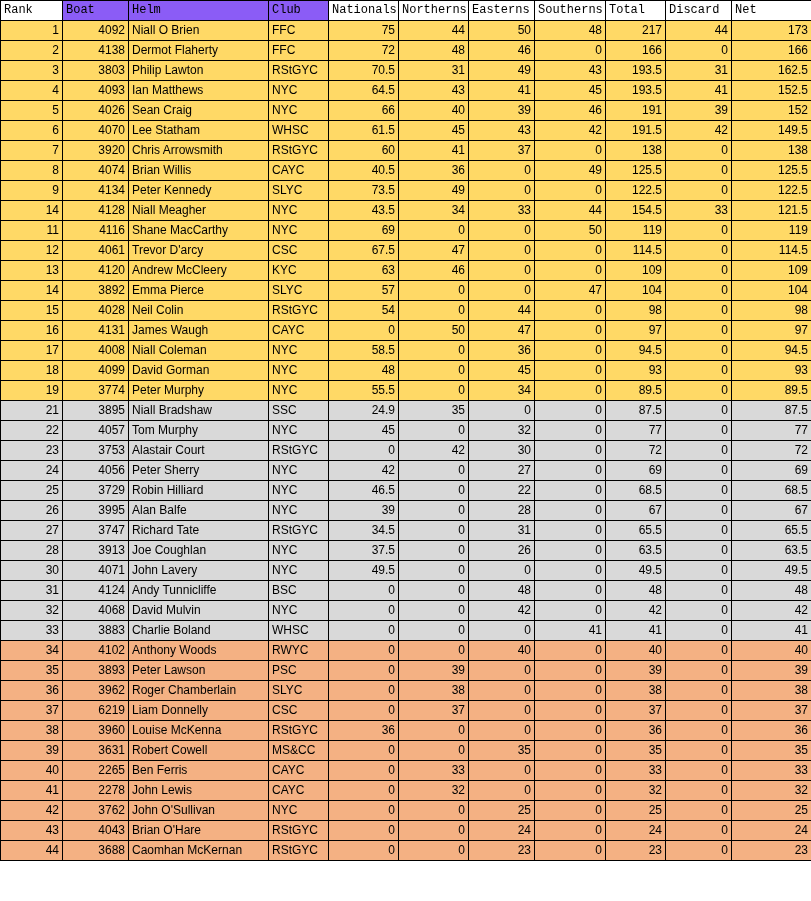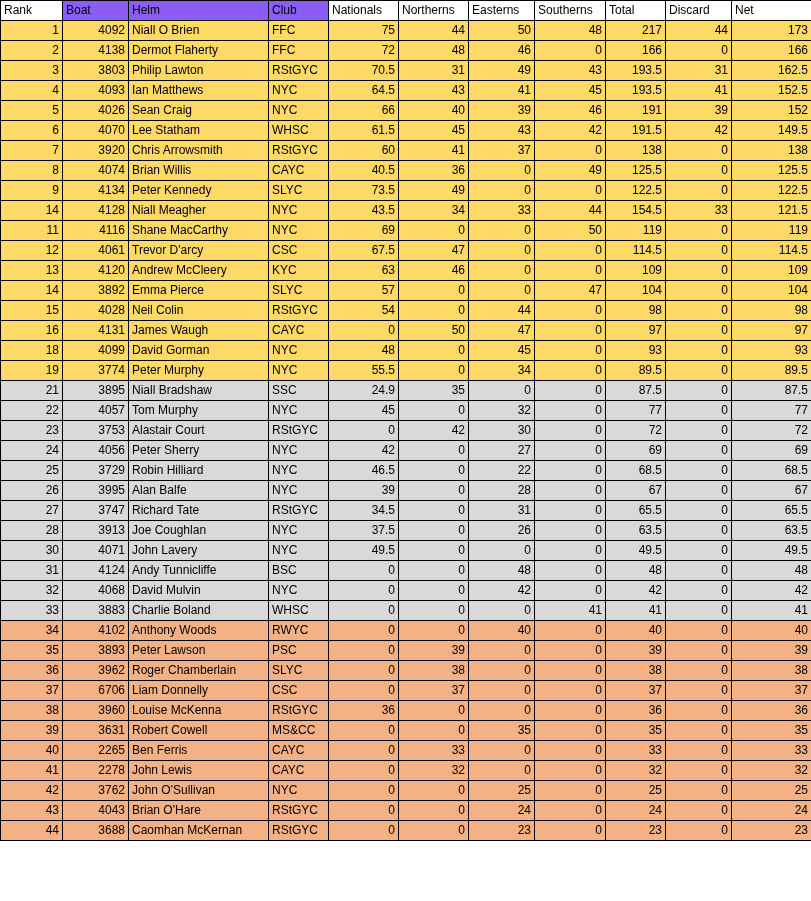--- a/index.html
+++ b/index.html
@@ -43,20 +43,21 @@
   col.c-nth       { width: 70px; }
   col.c-est       { width: 66px; }
   col.c-sth       { width: 71px; }
   col.c-total     { width: 60px; }
   col.c-discard   { width: 66px; }
   col.c-net       { width: 80px; }
 
   thead th {
     background: #ffffff;
     text-align: left;
+    font-family: Liberation Mono, monospace;
   }
   thead th.hdr-num {
     text-align: left;
   }
   thead th.hl-green {
     background: #8b5cf6;
   }
   td.num {
     text-align: right;
   }
@@ -304,20 +305,33 @@
           <td class="txt">CAYC</td>
           <td class="num">0</td>
           <td class="num">50</td>
           <td class="num">47</td>
           <td class="num">0</td>
           <td class="num">97</td>
           <td class="num">0</td>
           <td class="num">97</td>
         </tr>
         <tr class="tier-gold">
+          <td class="num">17</td>
+          <td class="num">4008</td>
+          <td class="txt">Niall Coleman</td>
+          <td class="txt">NYC</td>
+          <td class="num">58.5</td>
+          <td class="num">0</td>
+          <td class="num">36</td>
+          <td class="num">0</td>
+          <td class="num">94.5</td>
+          <td class="num">0</td>
+          <td class="num">94.5</td>
+        </tr>
+        <tr class="tier-gold">
           <td class="num">18</td>
           <td class="num">4099</td>
           <td class="txt">David Gorman</td>
           <td class="txt">NYC</td>
           <td class="num">48</td>
           <td class="num">0</td>
           <td class="num">45</td>
           <td class="num">0</td>
           <td class="num">93</td>
           <td class="num">0</td>
@@ -526,21 +540,21 @@
           <td class="num">0</td>
           <td class="num">38</td>
           <td class="num">0</td>
           <td class="num">0</td>
           <td class="num">38</td>
           <td class="num">0</td>
           <td class="num">38</td>
         </tr>
         <tr class="tier-salmon">
           <td class="num">37</td>
-          <td class="num">6706</td>
+          <td class="num">6219</td>
           <td class="txt">Liam Donnelly</td>
           <td class="txt">CSC</td>
           <td class="num">0</td>
           <td class="num">37</td>
           <td class="num">0</td>
           <td class="num">0</td>
           <td class="num">37</td>
           <td class="num">0</td>
           <td class="num">37</td>
         </tr>

